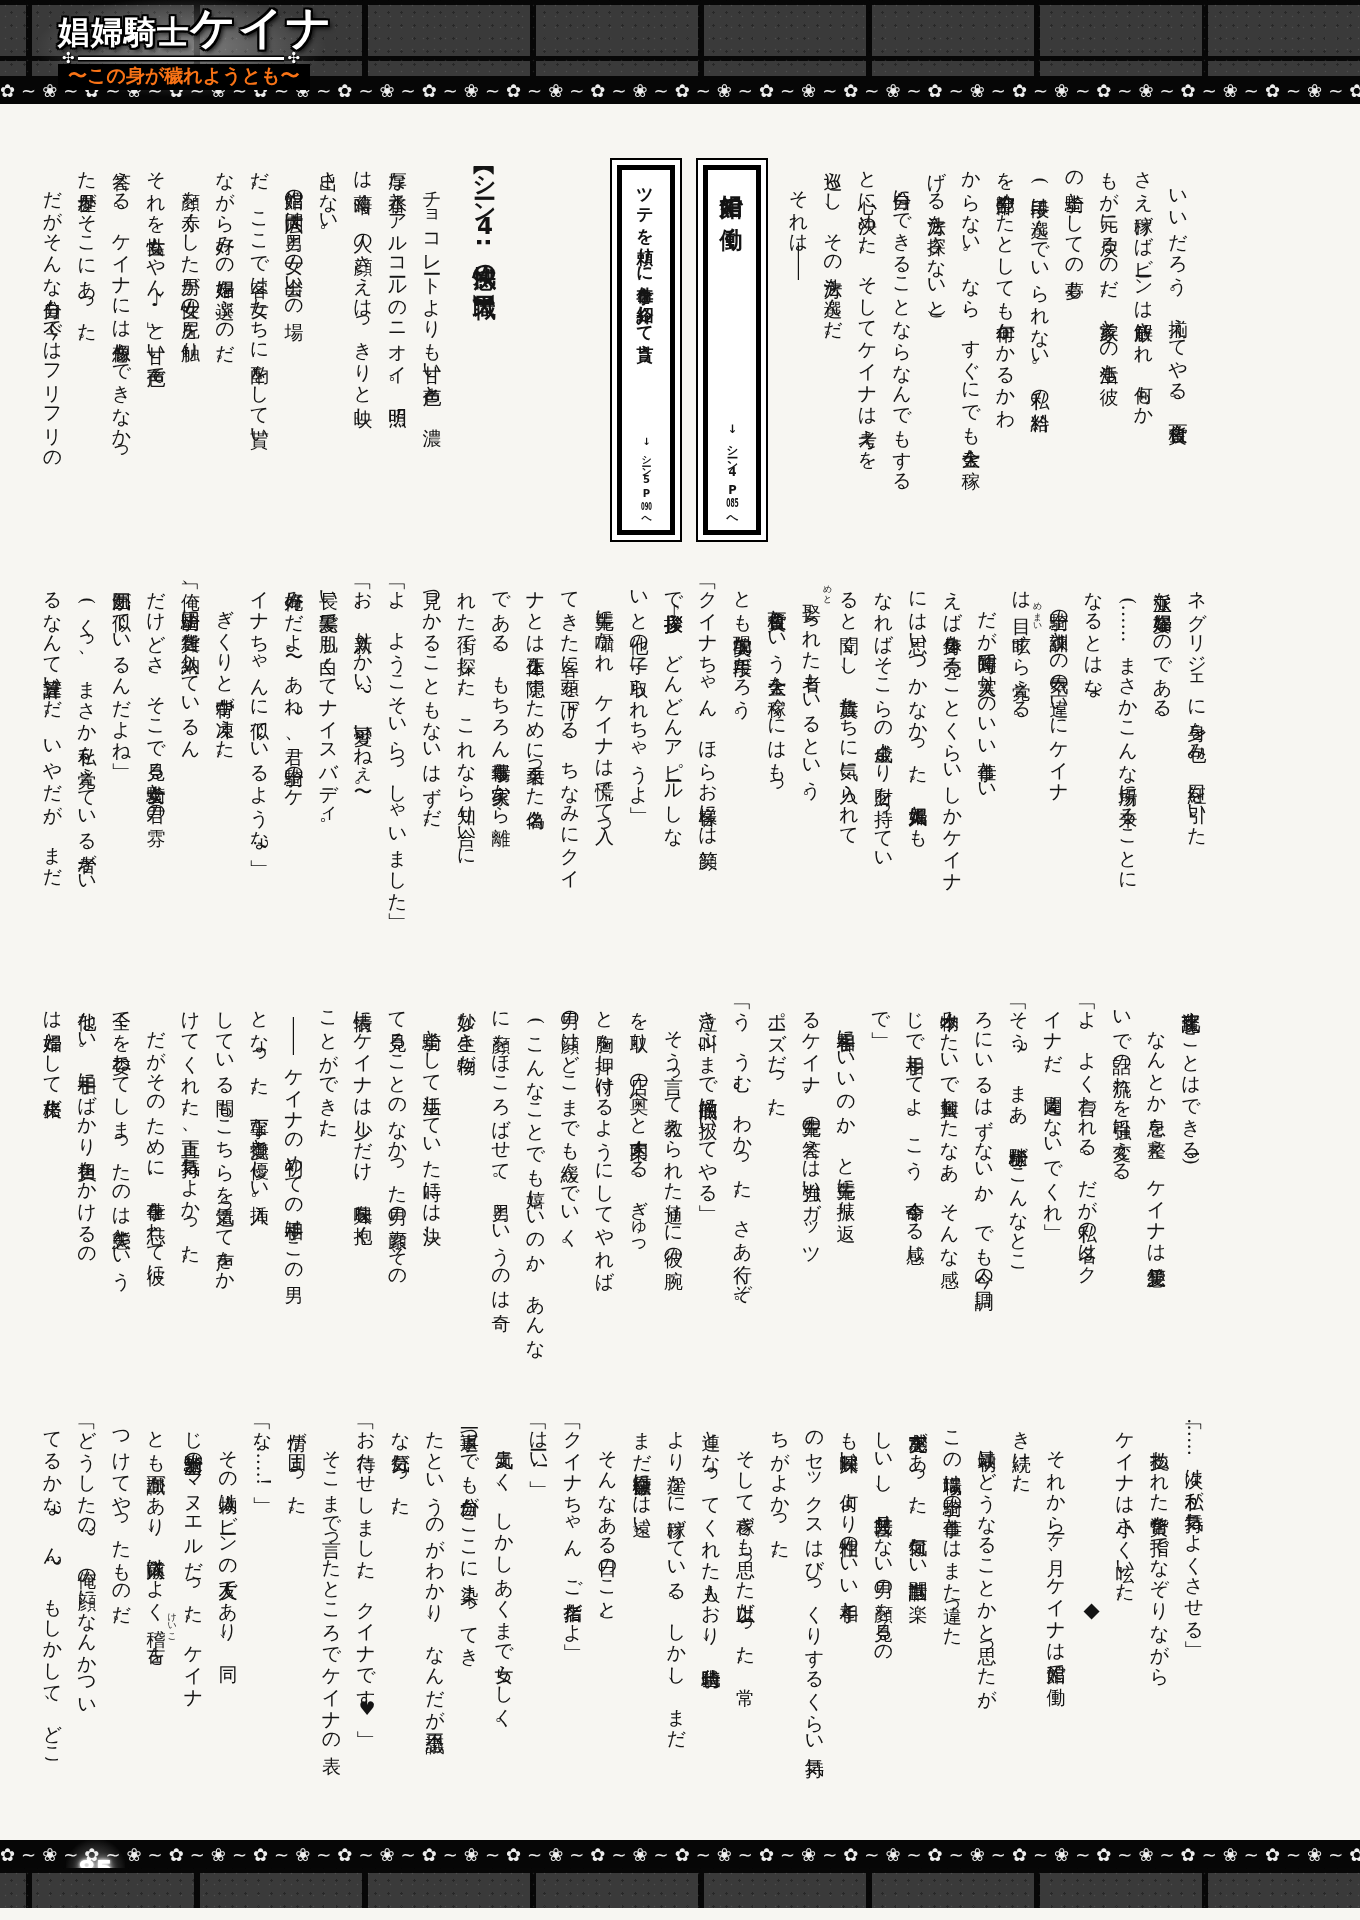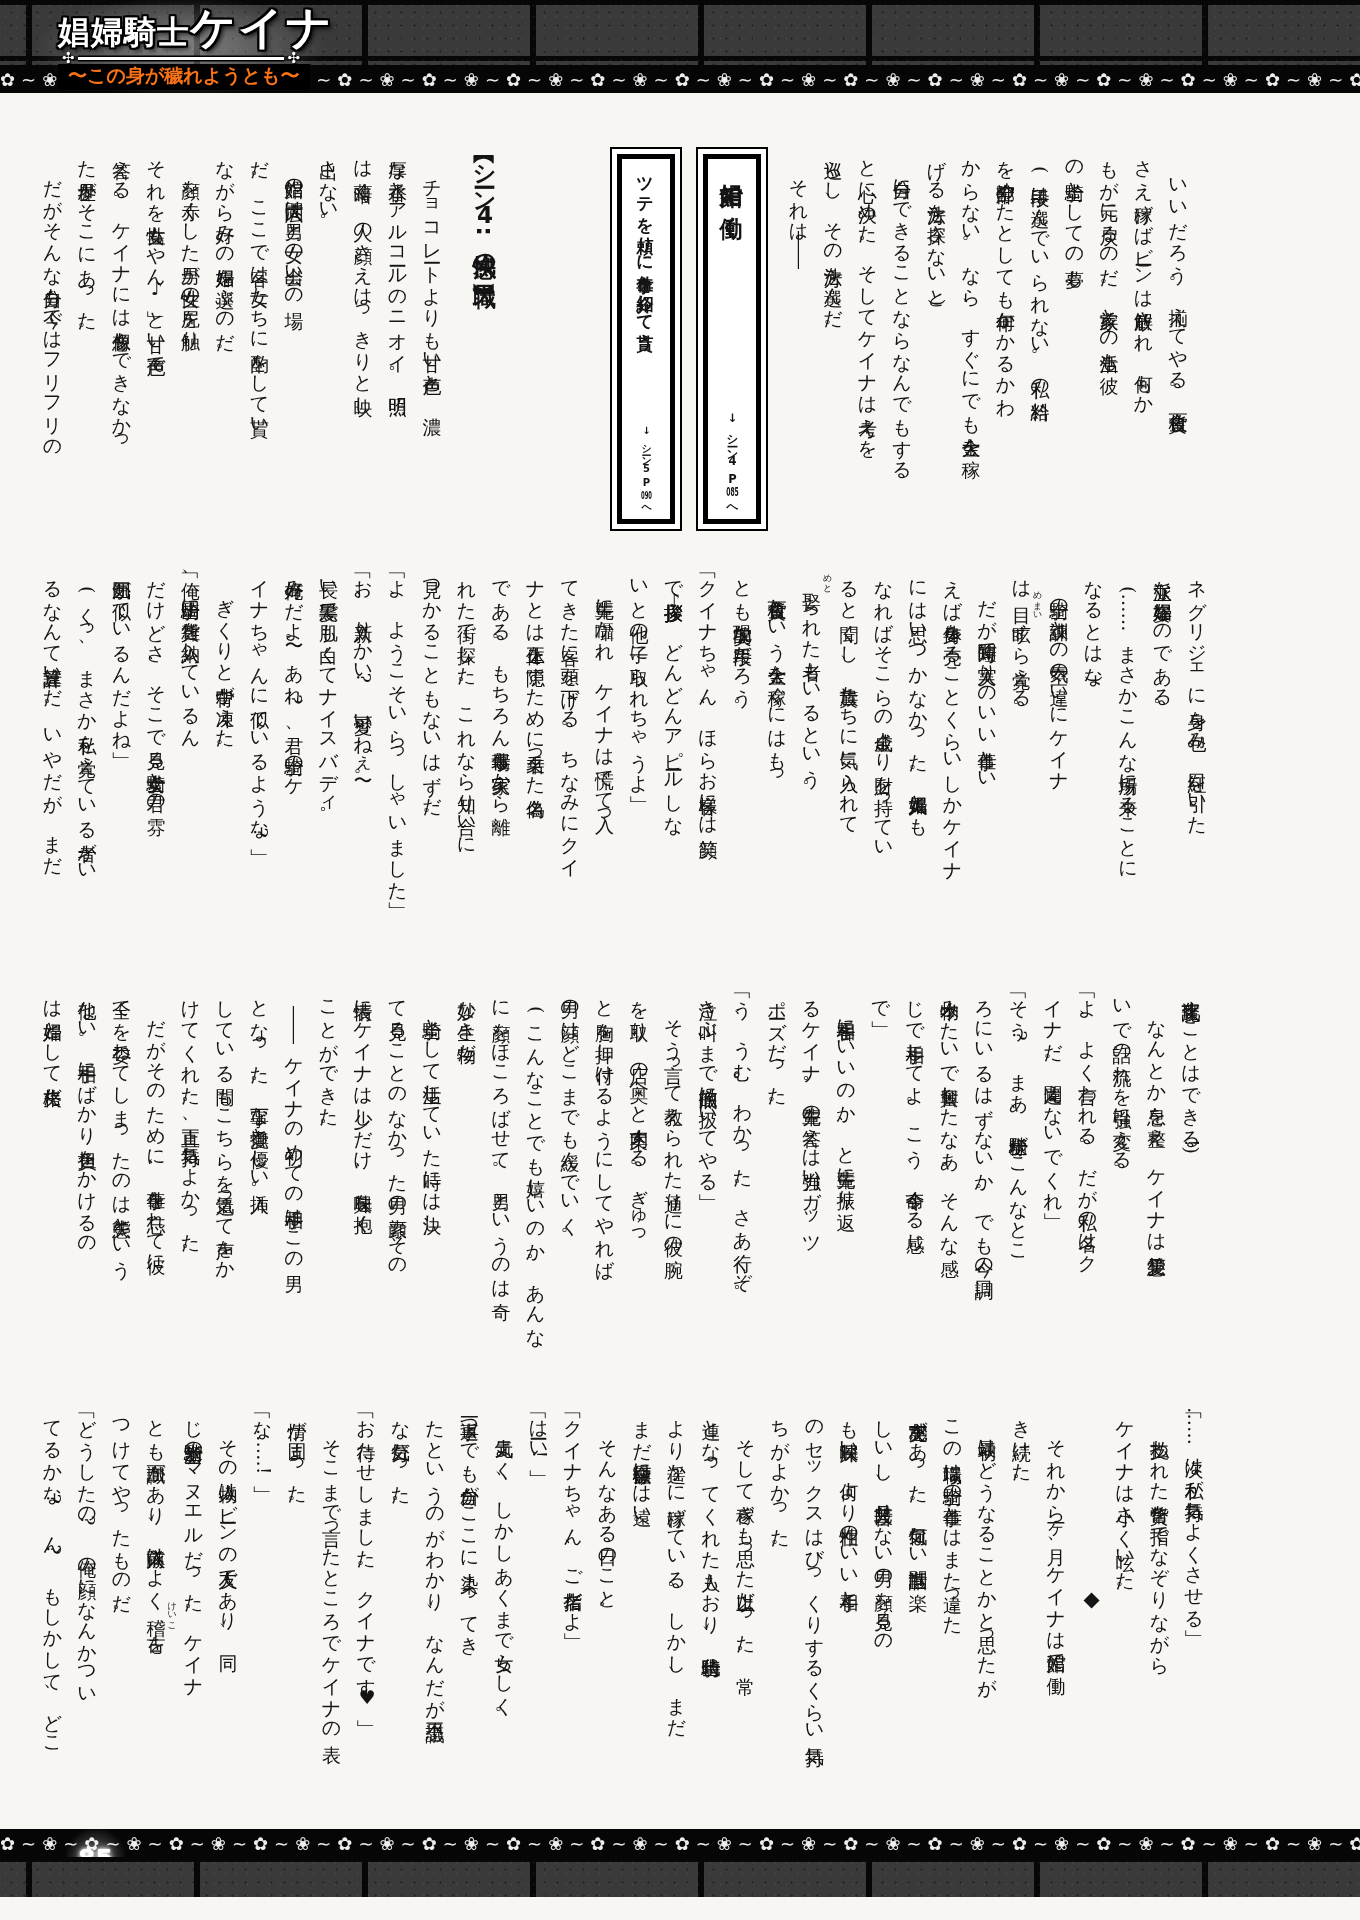--- a/index.html
+++ b/index.html
@@ -10,21 +10,21 @@
   .brick-bg{
     background-color:#3a3a3a;
     background-image:
       radial-gradient(rgba(255,255,255,0.10) 12%, rgba(255,255,255,0) 13%),
       radial-gradient(rgba(0,0,0,0.30) 12%, rgba(0,0,0,0) 13%),
       linear-gradient(to bottom, #070707 5px, rgba(0,0,0,0) 5px),
       repeating-linear-gradient(90deg, #070707 0 6px, rgba(0,0,0,0) 6px 168px);
     background-size:11px 11px,13px 13px,168px 56px,336px 56px;
     background-position:0 0,5px 6px,0 0,26px 0;
   }
-  .masthead{height:65px;position:relative;z-index:2;}
+  .masthead{height:76px;position:relative;z-index:2;}
   .title-block{position:absolute;left:58px;top:4px;width:246px;text-align:center;z-index:5;}
   .title-block::before{content:"";position:absolute;inset:-8px -24px;z-index:-1;
     background:radial-gradient(ellipse at center, rgba(255,255,255,0.38), rgba(255,255,255,0) 70%);}
   .book-title{margin:0;line-height:1.05;color:#fff;font-family:"DejaVu Sans","Liberation Sans",sans-serif;font-weight:bold;white-space:nowrap;
     text-shadow:2px 0 #000,-2px 0 #000,0 2px #000,0 -2px #000,2px 2px #000,-2px 2px #000,2px -2px #000,-2px -2px #000,3px 3px 5px #000;}
   .t-small{font-size:32px;letter-spacing:1px;}
   .t-big{font-size:45px;letter-spacing:2px;}
   .divider{display:flex;align-items:center;gap:3px;margin:2px 4px 1px;color:#fff;}
   .divider .rule{flex:1;height:3px;background:#fff;box-shadow:0 1.5px 0 #000,0 -1.5px 0 #000;}
   .divider .finial{font-size:15px;line-height:10px;text-shadow:0 0 2px #000,1px 1px 1px #000;

